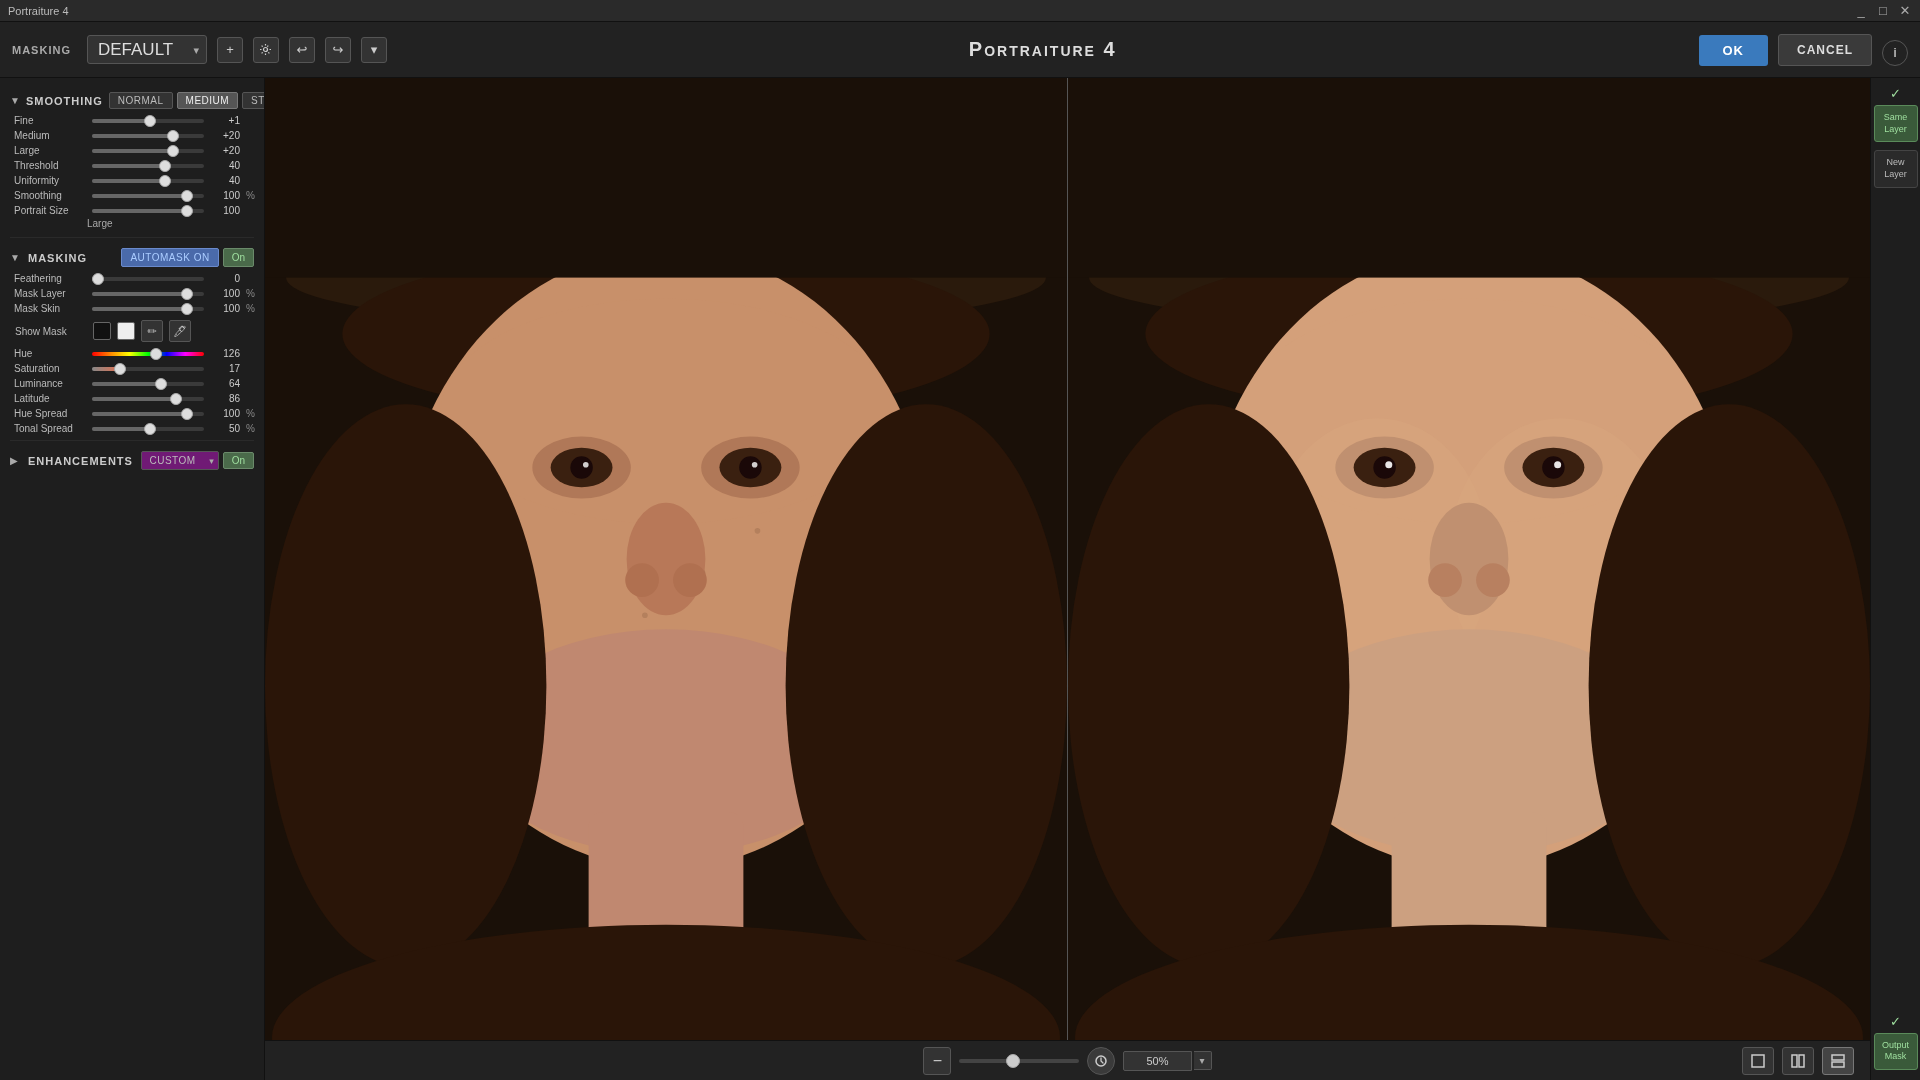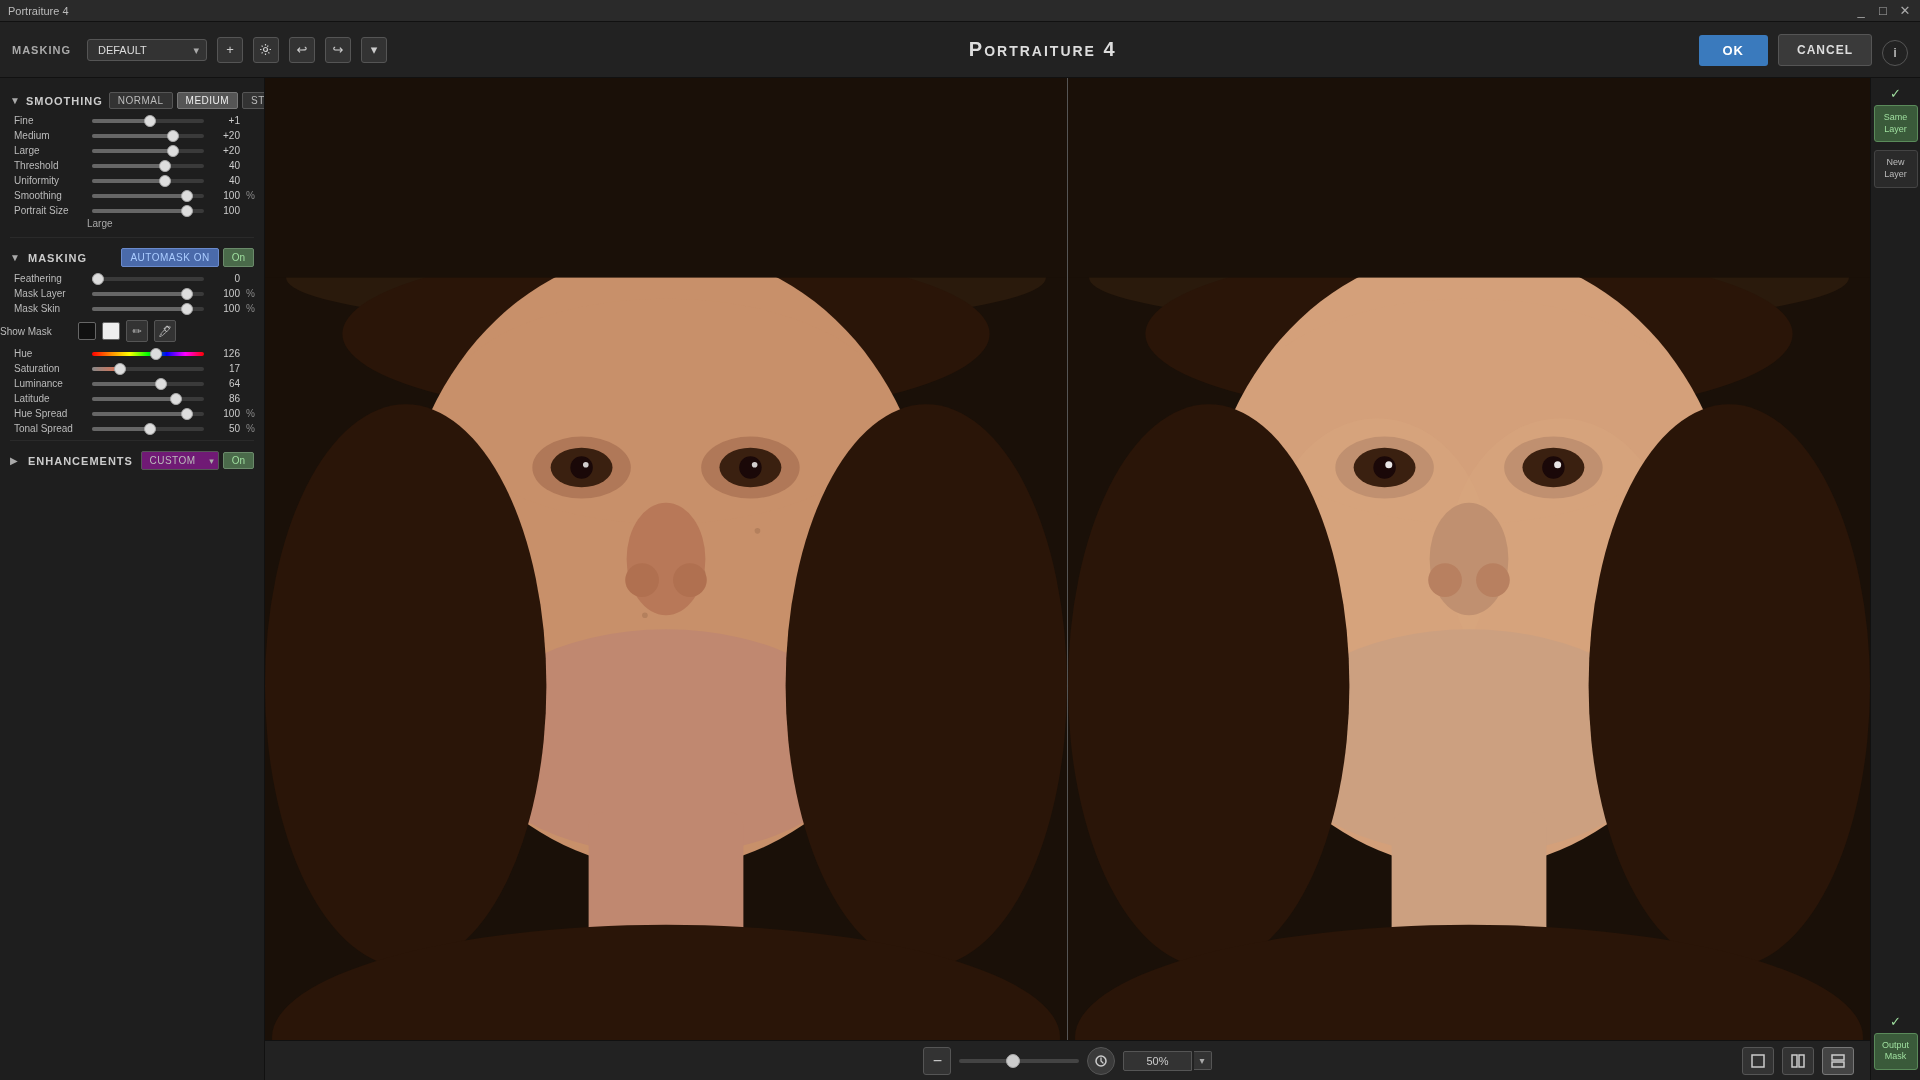--- a/index.html
+++ b/index.html
@@ -66,21 +66,21 @@
       font-size: 11px;
       font-weight: bold;
       letter-spacing: 1px;
       margin-right: 6px;
     }
     .preset-dropdown {
       background: #333;
       border: 1px solid #555;
       color: #ddd;
       padding: 4px 28px 4px 10px;
-      font-size: 11px;
+      font-size: 17px;
       border-radius: 3px;
       appearance: none;
       cursor: pointer;
       position: relative;
       min-width: 120px;
     }
     .preset-select-wrap {
       position: relative;
       display: inline-block;
     }
@@ -277,21 +277,21 @@
 
     
     .portrait-size-label {
       padding: 0 10px 4px 87px;
       font-size: 10px;
       color: #aaa;
     }
     .show-mask-row {
       display: flex;
       align-items: center;
-      padding: 4px 0;
+      padding: 4px 15px;
       gap: 6px;
     }
     .show-mask-label {
       width: 72px;
       font-size: 10px;
       color: #bbb;
     }
     .mask-color-btn {
       width: 18px; height: 18px;
       border-radius: 2px;

